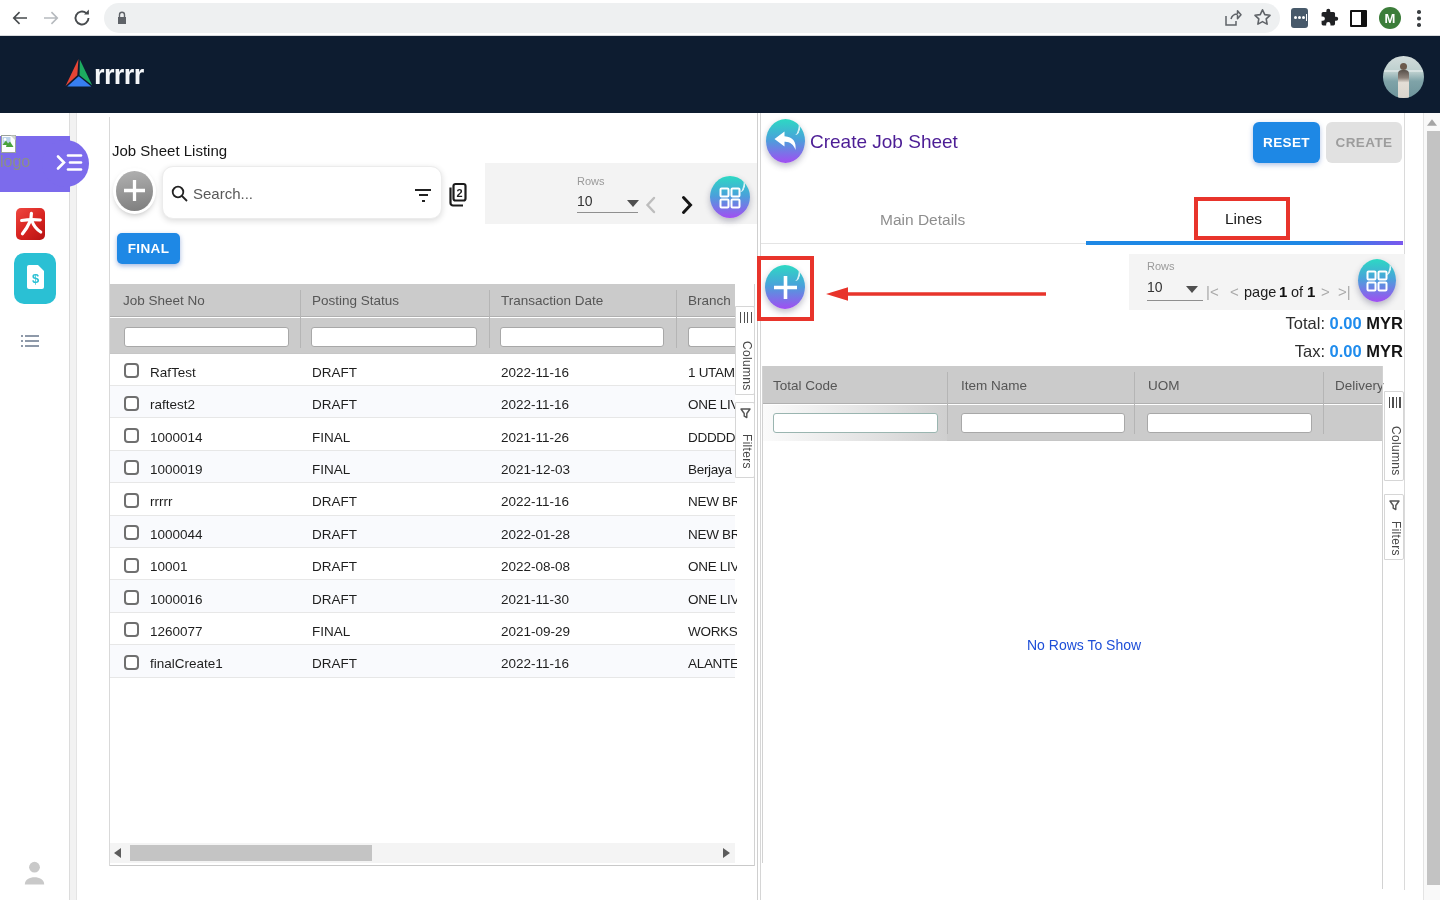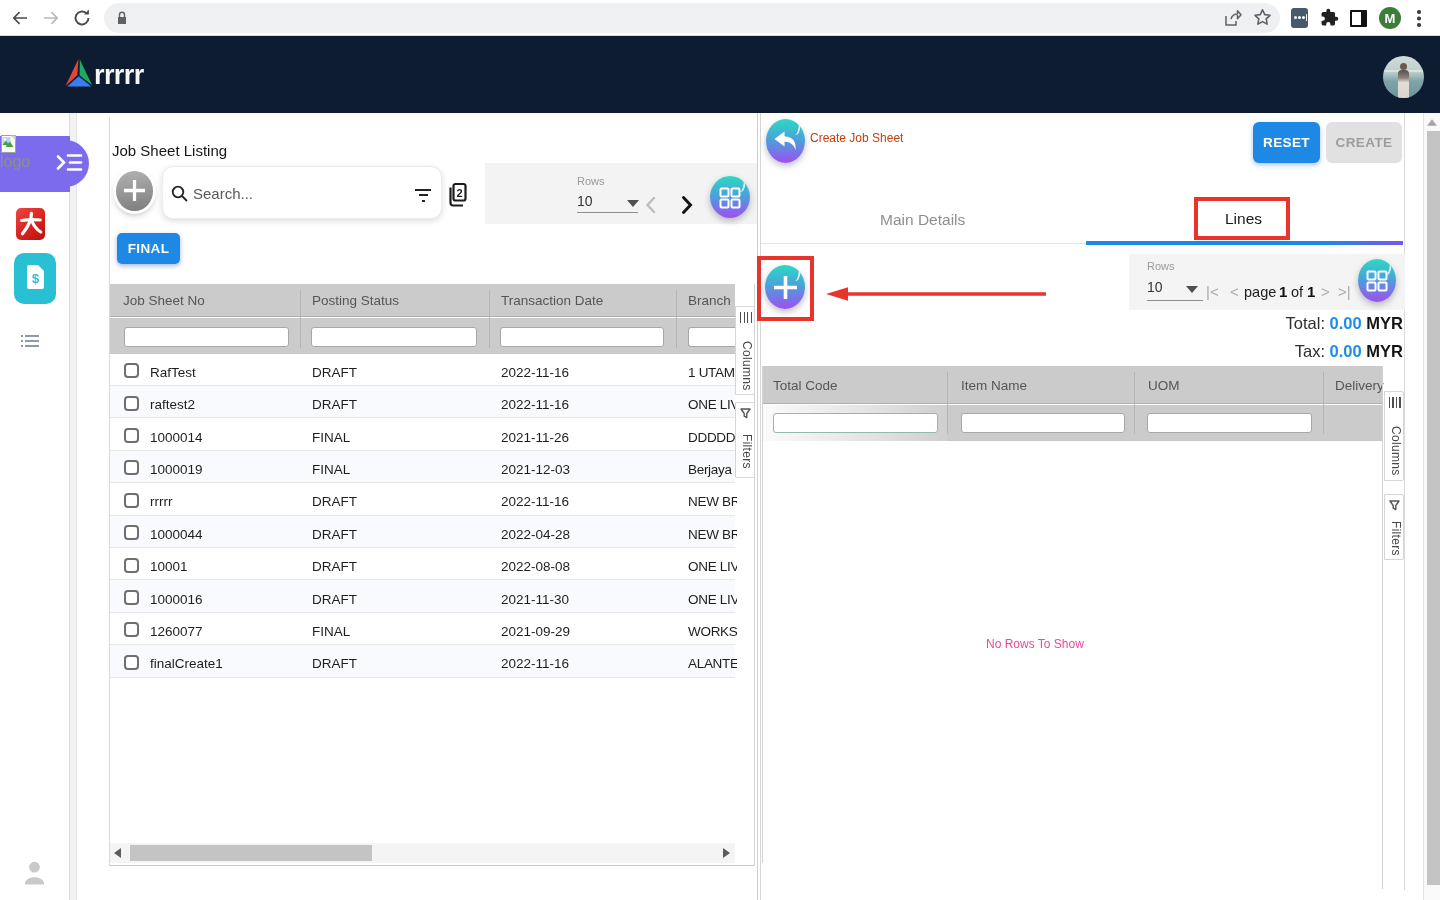--- a/index.html
+++ b/index.html
@@ -202,21 +202,21 @@
 <div class="abs" style="left:110px;top:483.2px;width:625px;height:32.4px;background:#fff;border-bottom:1px solid #e7e7e7"></div>
 <div class="cb" style="left:124px;top:492.7px"></div>
 <div class="celltxt" style="left:150px;top:494.4px">rrrrr</div>
 <div class="celltxt" style="left:312px;top:494.4px">DRAFT</div>
 <div class="celltxt" style="left:501px;top:494.4px">2022-11-16</div>
 <div class="celltxt" style="letter-spacing:-0.3px;left:688px;top:494.4px;width:49px;overflow:hidden">NEW BRA</div>
 <div class="abs" style="left:110px;top:515.6px;width:625px;height:32.4px;background:#f9fafd;border-bottom:1px solid #e7e7e7"></div>
 <div class="cb" style="left:124px;top:525.1px"></div>
 <div class="celltxt" style="left:150px;top:526.8px">1000044</div>
 <div class="celltxt" style="left:312px;top:526.8px">DRAFT</div>
-<div class="celltxt" style="left:501px;top:526.8px">2022-04-28</div>
+<div class="celltxt" style="left:501px;top:526.8px">2022-01-28</div>
 <div class="celltxt" style="letter-spacing:-0.3px;left:688px;top:526.8px;width:49px;overflow:hidden">NEW BRA</div>
 <div class="abs" style="left:110px;top:548.0px;width:625px;height:32.4px;background:#fff;border-bottom:1px solid #e7e7e7"></div>
 <div class="cb" style="left:124px;top:557.5px"></div>
 <div class="celltxt" style="left:150px;top:559.2px">10001</div>
 <div class="celltxt" style="left:312px;top:559.2px">DRAFT</div>
 <div class="celltxt" style="left:501px;top:559.2px">2022-08-08</div>
 <div class="celltxt" style="letter-spacing:-0.3px;left:688px;top:559.2px;width:49px;overflow:hidden">ONE LIVIN</div>
 <div class="abs" style="left:110px;top:580.4px;width:625px;height:32.4px;background:#f9fafd;border-bottom:1px solid #e7e7e7"></div>
 <div class="cb" style="left:124px;top:589.9px"></div>
 <div class="celltxt" style="left:150px;top:591.6px">1000016</div>
@@ -253,21 +253,21 @@
 <svg class="abs" style="left:740px;top:408px" width="11" height="11" viewBox="0 0 11 11" fill="none" stroke="#555" stroke-width="1.4" stroke-linejoin="round">
       <path d="M1 1 H10 L6.8 5.5 V9.5 L4.2 8.2 V5.5 Z"></path>
     </svg>
 
 <div class="gbtn" style="left:766px;top:119px;width:39px;height:44px">
       <i></i>
     </div>
 <svg class="abs" style="left:774px;top:131px" width="24" height="20" viewBox="0 0 24 20">
       <path d="M10.5 0.5 L0.5 8 L10.5 15.5 V10.8 C16 10.5 19.5 13.5 21.5 19 C22.5 11 19 5.6 10.5 5.2 Z" fill="#fff"></path>
     </svg>
-<div class="abs" style="left:810px;top:131px;font-size:12px;color:#c2410c">Create Job Sheet</div>
+<div class="abs" style="left:810px;top:131px;font-size:19px;color:#4c1d95">Create Job Sheet</div>
 <div class="abs" style="left:1253px;top:122px;width:67px;height:41px;background:#1e88e5;border-radius:6px;color:#fff;font-size:13.5px;font-weight:bold;letter-spacing:.4px;text-align:center;line-height:41px;box-shadow:0 2px 5px rgba(30,80,180,.35)">RESET</div>
 <div class="abs" style="left:1326px;top:122px;width:76px;height:41px;background:#e1e1e1;border-radius:6px;color:#9d9d9d;font-size:13.5px;font-weight:bold;letter-spacing:.4px;text-align:center;line-height:41px">CREATE</div>
 
 <div class="abs" style="left:880px;top:211px;font-size:15.5px;color:#8e8e8e">Main Details</div>
 <div class="abs" style="left:1225px;top:210px;font-size:15.5px;color:#191919">Lines</div>
 <div class="abs" style="left:761px;top:243px;width:325px;height:1px;background:#e4e4e4"></div>
 <div class="abs" style="left:1086px;top:241px;width:317px;height:4px;background:linear-gradient(90deg,#1e88e5 0%,#1e88e5 76%,#7b57ee 100%)"></div>
 <div class="redbox" style="left:1194px;top:197px;width:96px;height:43px"></div>
 
 <div class="gbtn" style="left:765px;top:265px;width:40px;height:44px">
@@ -317,21 +317,21 @@
 <div class="abs" style="left:1323px;top:372px;width:1px;height:62px;background:#b5b5b5"></div>
 <div class="hdrtxt" style="left:773px;top:378px">Total Code</div>
 <div class="hdrtxt" style="left:961px;top:378px">Item Name</div>
 <div class="hdrtxt" style="left:1148px;top:378px">UOM</div>
 <div class="hdrtxt" style="left:1335px;top:378px">Delivery</div>
 <div class="abs" style="left:773px;top:413px;width:165px;height:20px;background:#fff;border:1px solid #9ab5b0;border-radius:3px"></div>
 <div class="abs" style="left:961px;top:413px;width:164px;height:20px;background:#fff;border:1px solid #a8a8a8;border-radius:3px"></div>
 <div class="abs" style="left:1147px;top:413px;width:165px;height:20px;background:#fff;border:1px solid #a8a8a8;border-radius:3px"></div>
 <div class="abs" style="left:762px;top:366px;width:1px;height:497px;background:#d2d2d2"></div>
 <div class="abs" style="left:1382px;top:366px;width:1px;height:523px;background:#d2d2d2"></div>
-<div class="abs" style="left:986px;top:637px;font-size:12px;color:#ec4899">No Rows To Show</div>
+<div class="abs" style="left:1027px;top:637px;font-size:14px;color:#1d4ed8">No Rows To Show</div>
 
 <div class="vtab" style="left:1384px;top:391px;height:90px;padding-top:30px">Columns</div>
 <div class="abs" style="left:1389px;top:397px;width:12px;height:11px;background:repeating-linear-gradient(90deg,#4f4f4f 0 1.4px,transparent 1.4px 3.5px)"></div>
 <div class="vtab" style="left:1384px;top:494px;height:66px;padding-top:22px">Filters</div>
 <svg class="abs" style="left:1389px;top:500px" width="11" height="11" viewBox="0 0 11 11" fill="none" stroke="#555" stroke-width="1.4" stroke-linejoin="round">
       <path d="M1 1 H10 L6.8 5.5 V9.5 L4.2 8.2 V5.5 Z"></path>
     </svg>
 
 </div>
 

